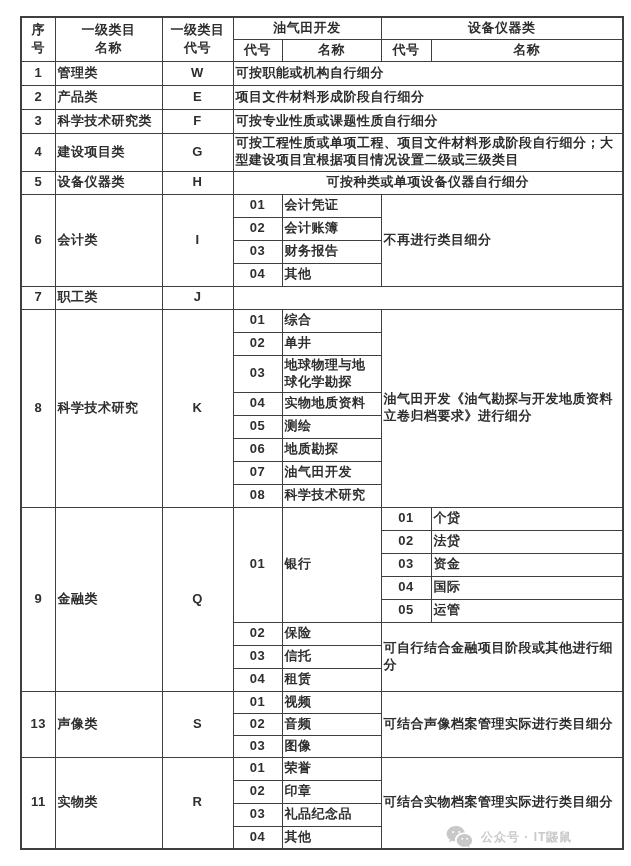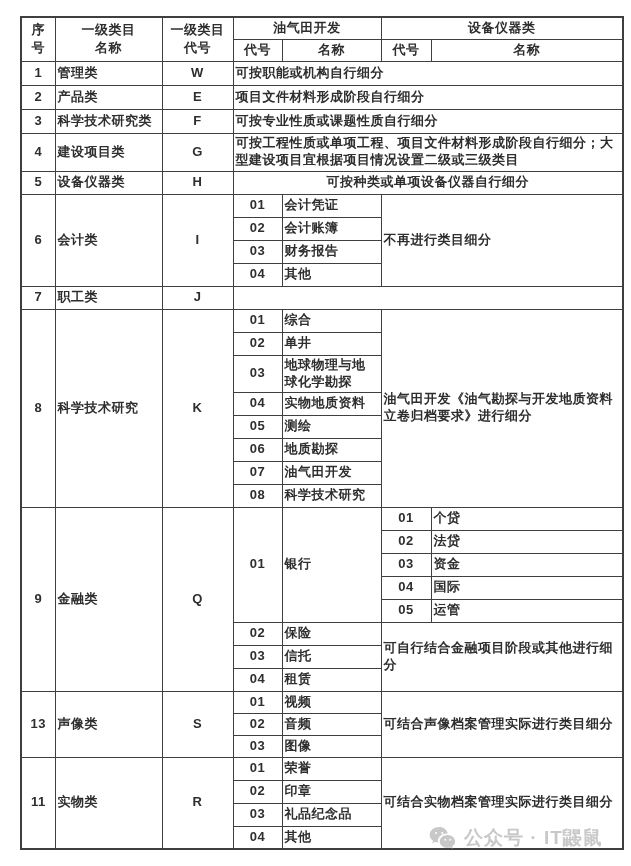--- a/index.html
+++ b/index.html
@@ -18,23 +18,23 @@
     text-align:center; vertical-align:middle;
     padding:1px 2px; letter-spacing:0.5px; line-height:1.3;
     overflow:hidden;
   }
   .cls th { white-space:pre-line; line-height:1.45; }
   .cls td.l { text-align:left; padding-right:4px; }
   .cls td.cnote { text-align:center; }
   tr.h22 { height:22px; } tr.h24 { height:24px; } tr.h23 { height:23px; }
   tr.h22s { height:22px; } tr.h38 { height:38px; } tr.h36 { height:36px; }
   .watermark {
-    position:absolute; left:429px; top:825px;
+    position:absolute; left:446px; top:825px;
     display:flex; align-items:center; gap:7px;
-    color:#c8c8c8; font-size:19px; font-weight:700; letter-spacing:1px;
+    color:#c8c8c8; font-size:12px; font-weight:700; letter-spacing:1px;
     white-space:nowrap;
   }
   .wm-icon { width:28px; height:24px; flex:0 0 auto; }
 </style>
 </head>
 <body>
 
 <div class="page">
   <table class="cls">
     <colgroup>

